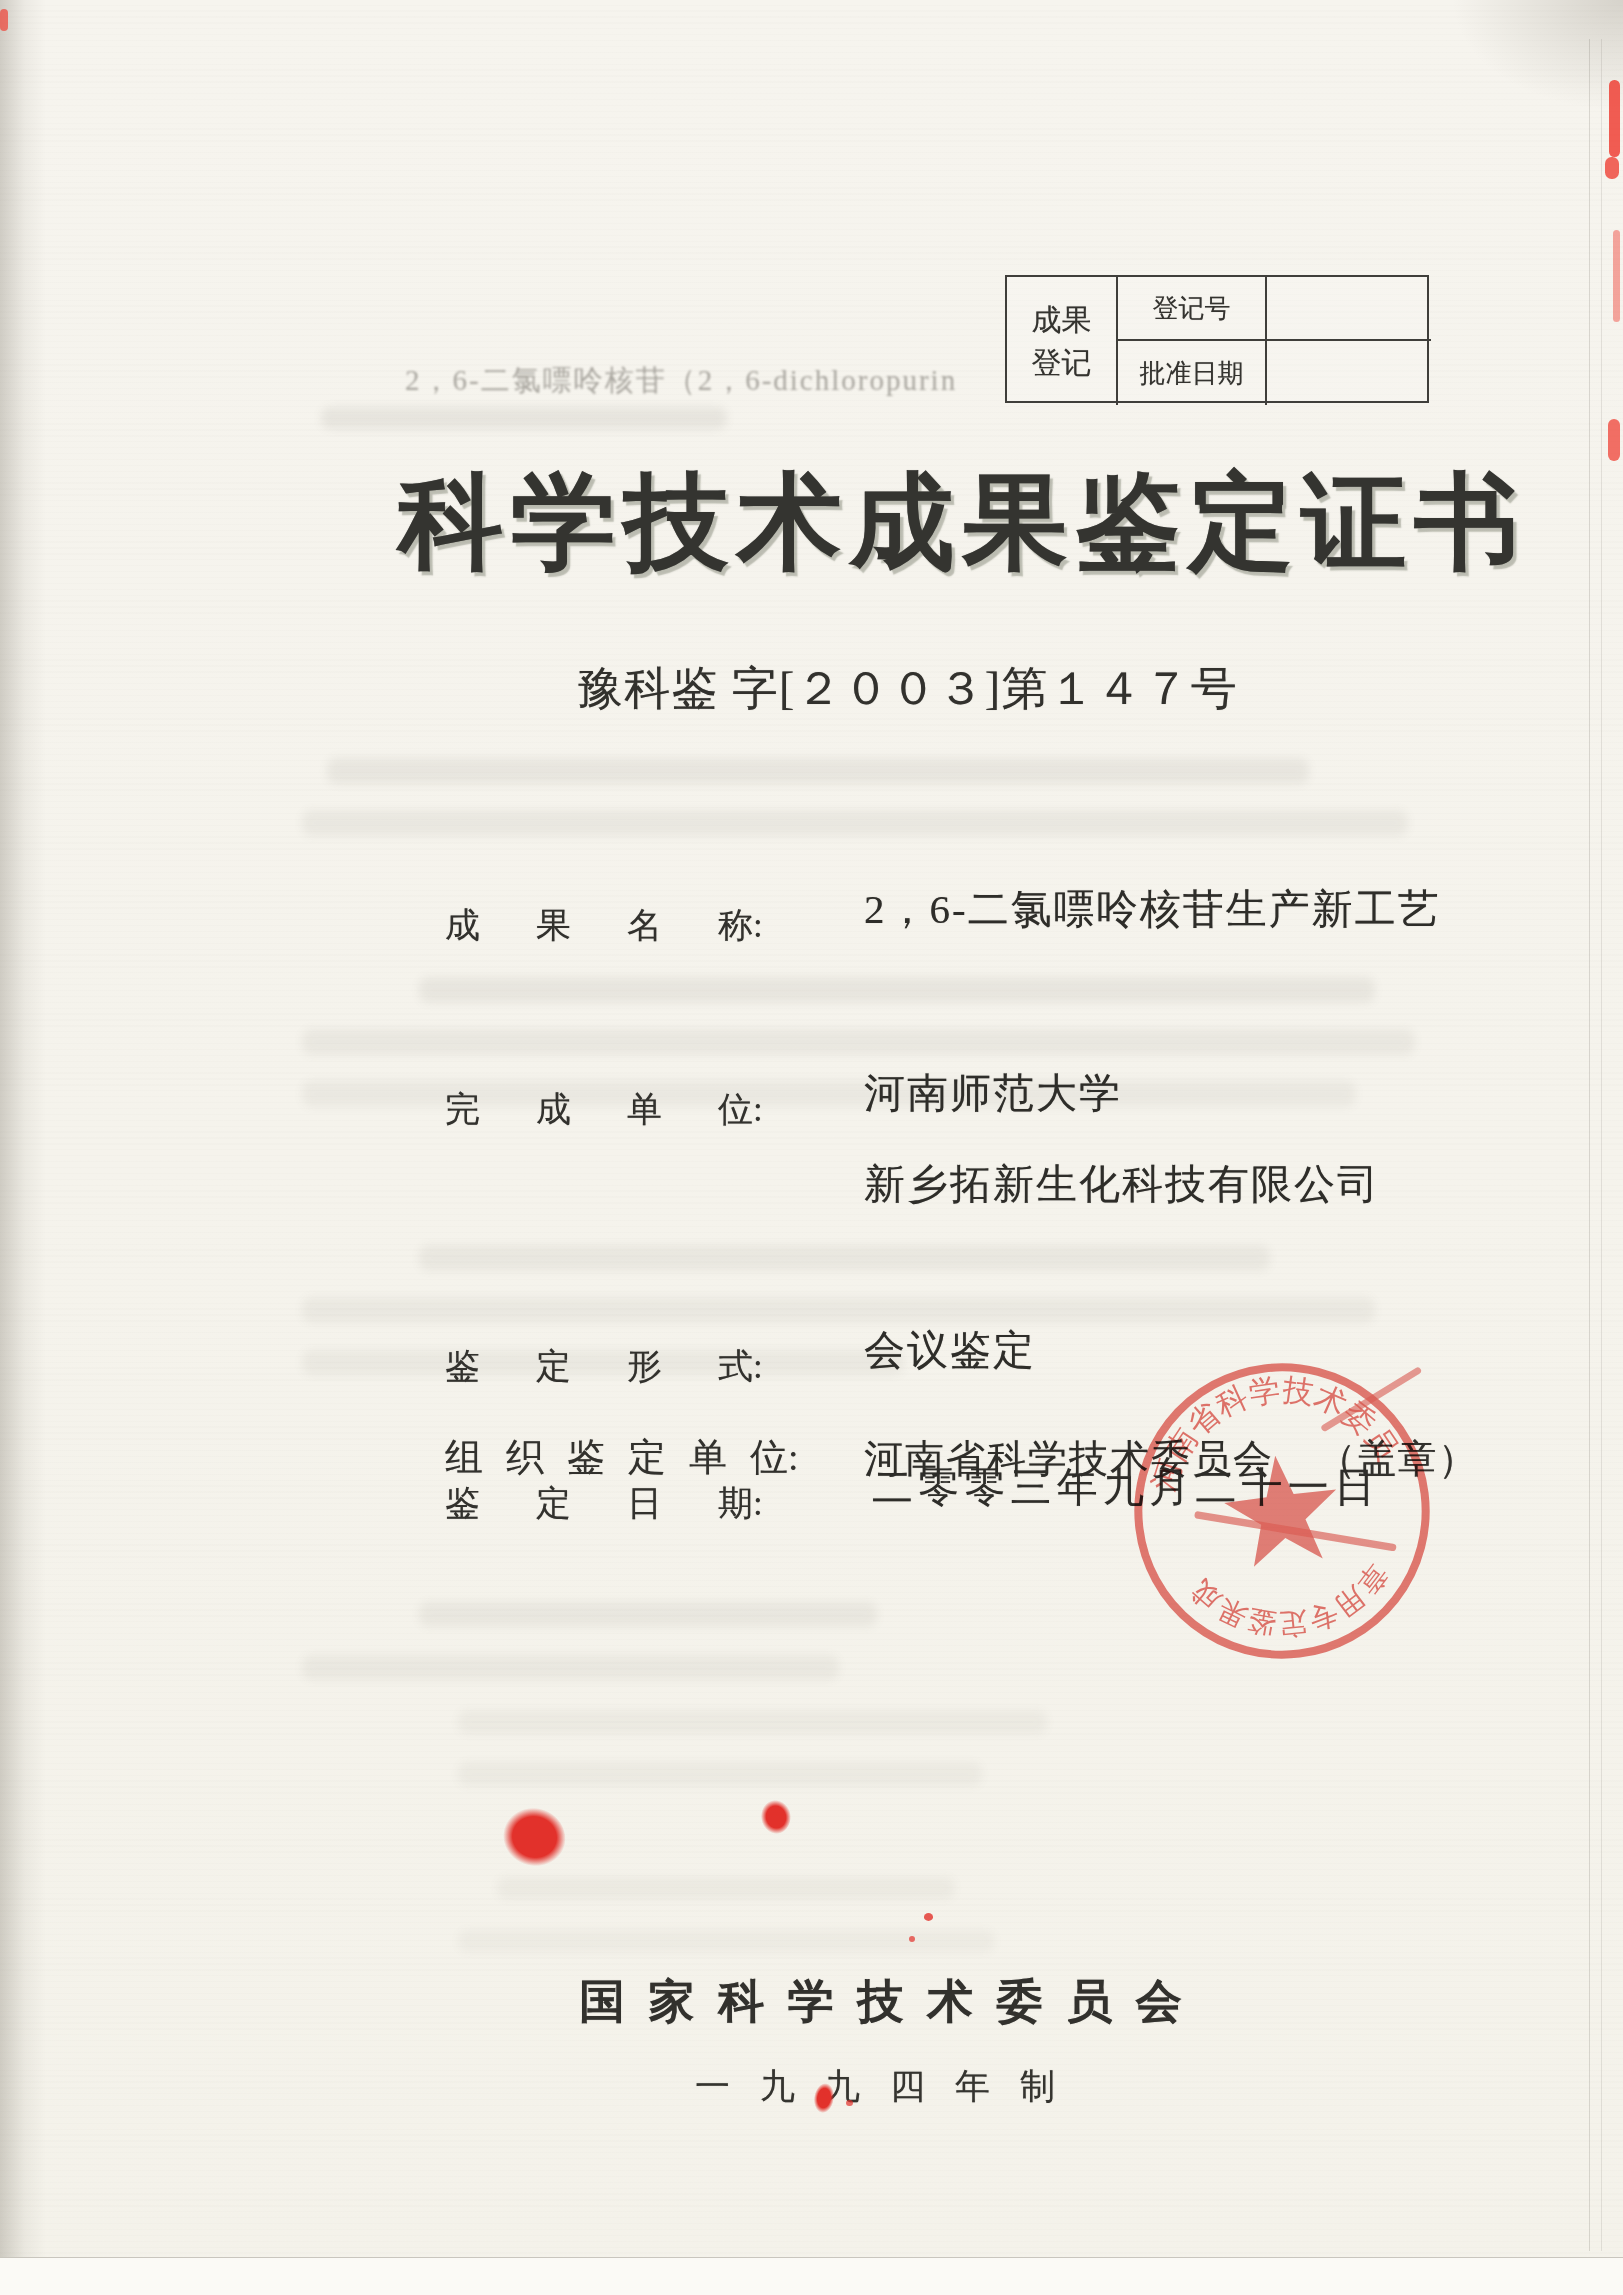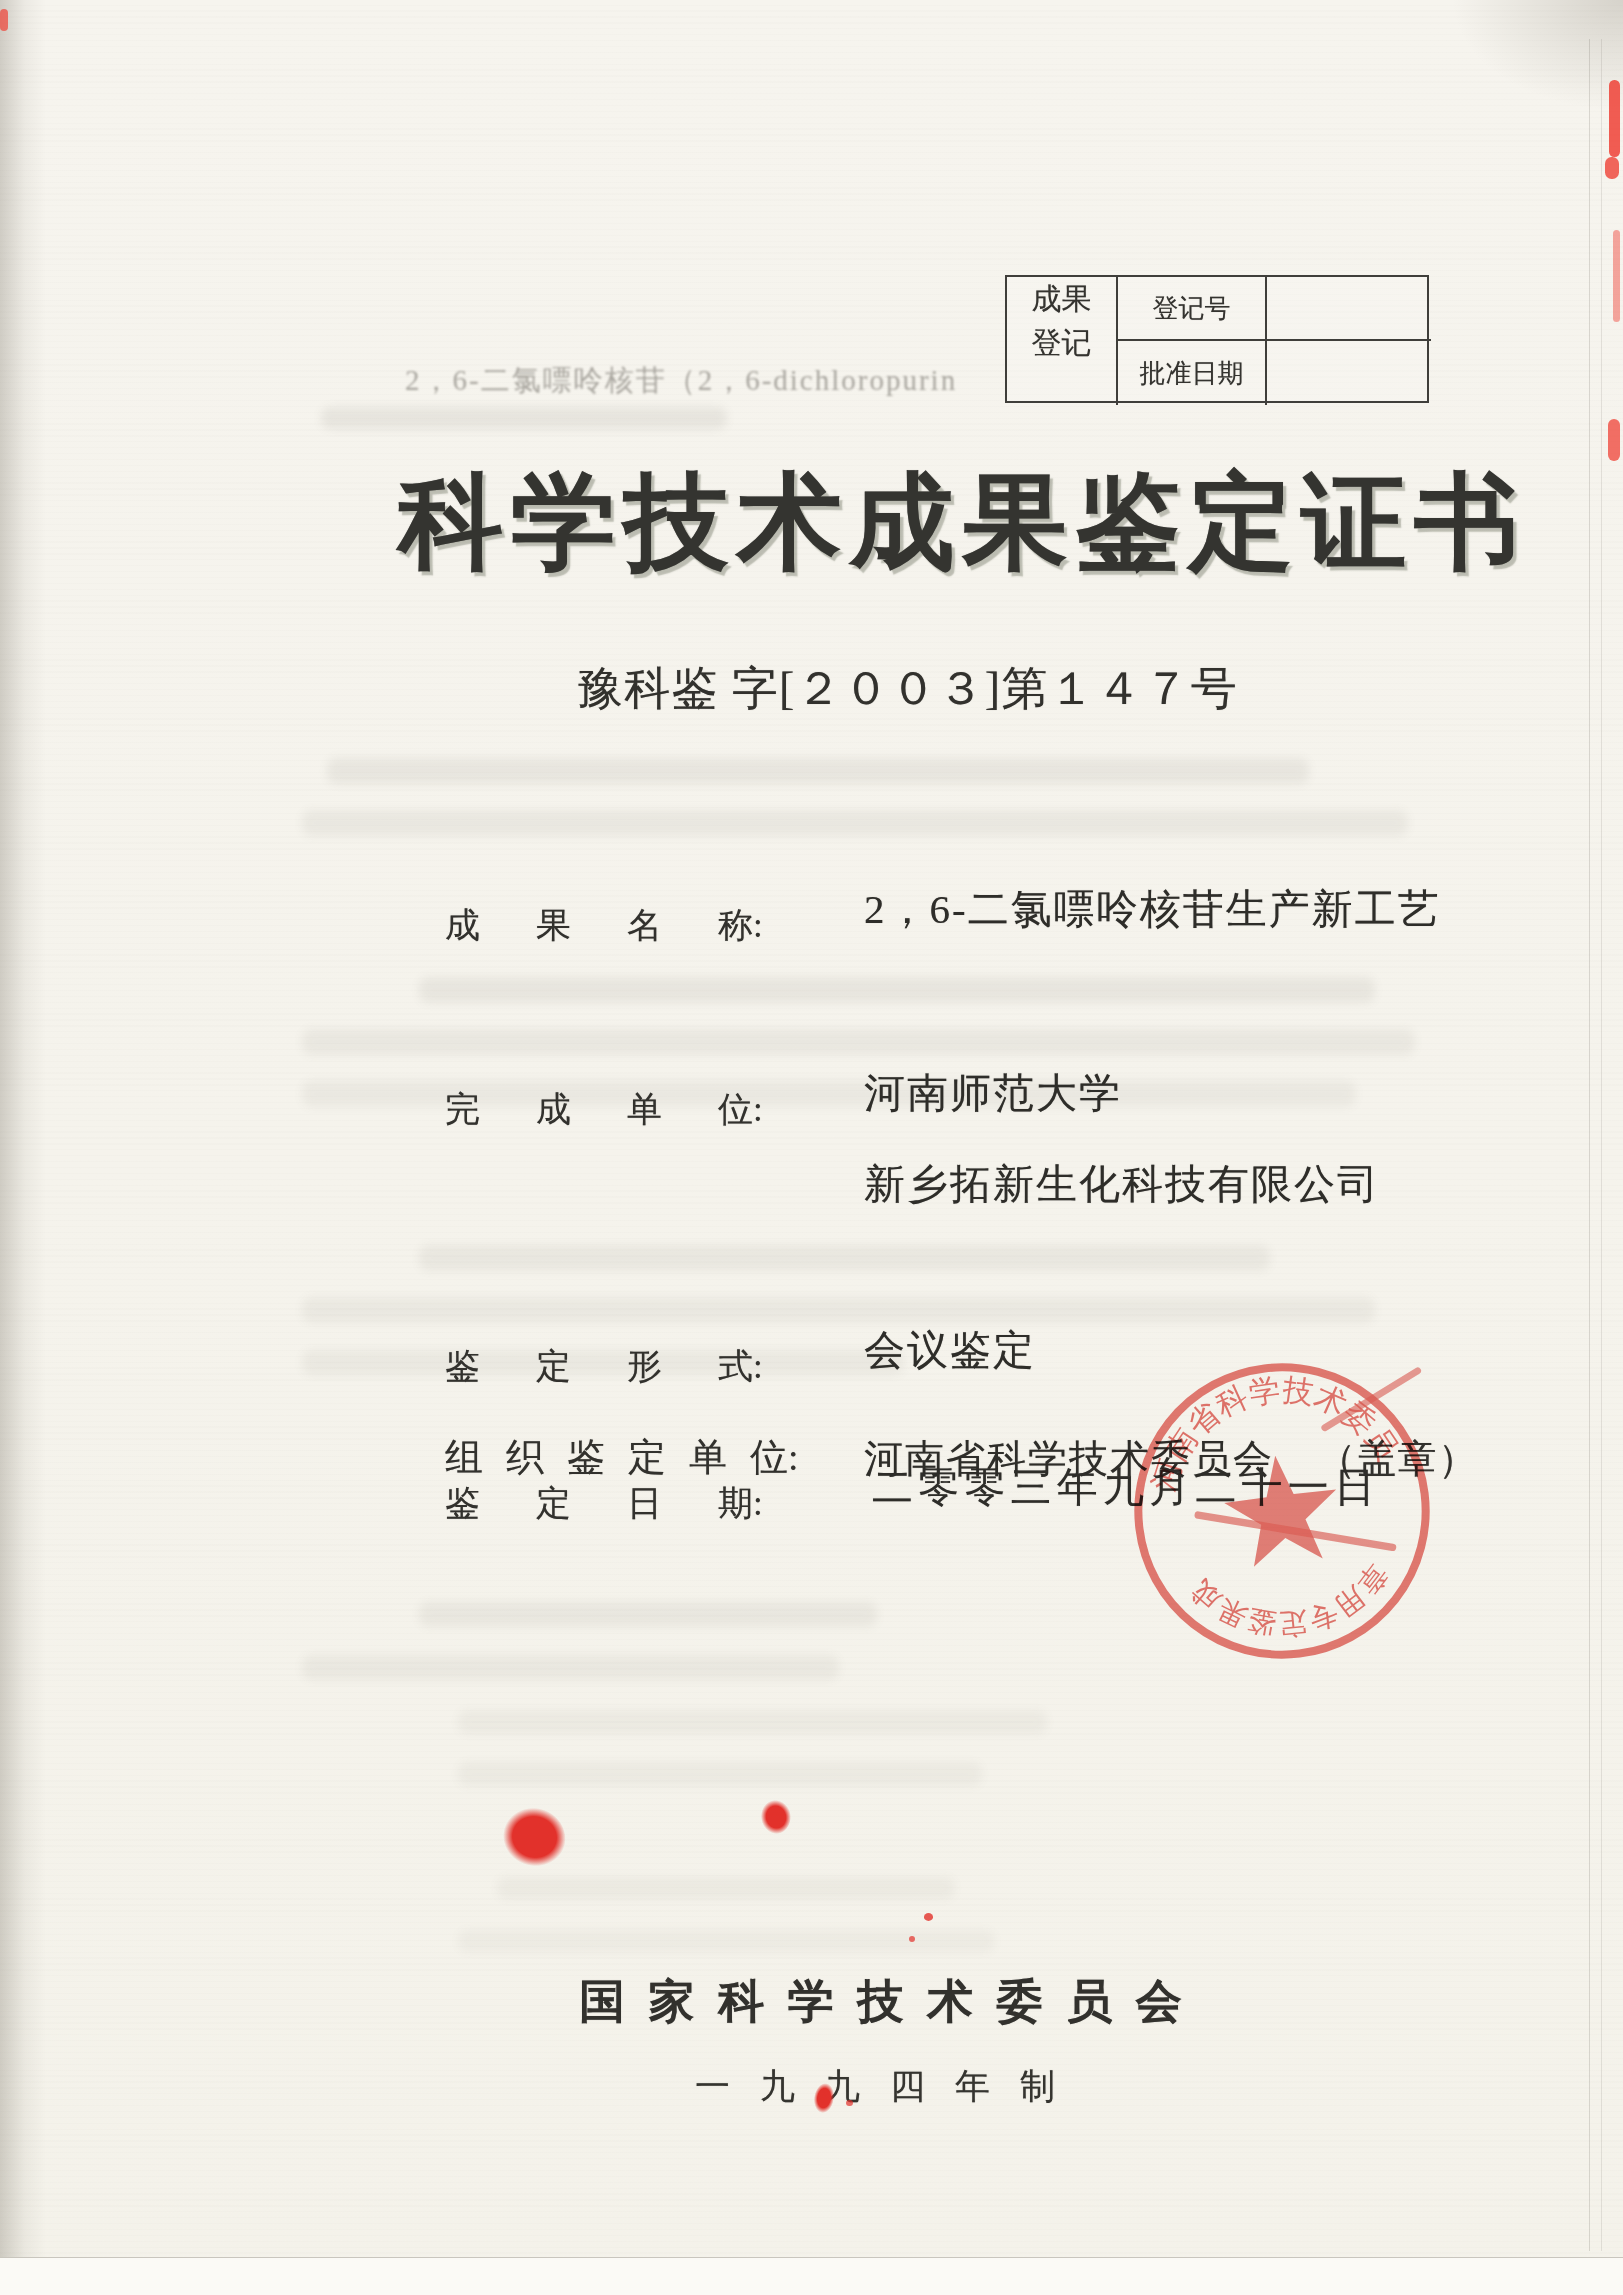--- a/index.html
+++ b/index.html
@@ -22,21 +22,21 @@
     border:2.6px solid #3f3e3a;
     display:grid;
     grid-template-columns:111px 149px 164px;
     grid-template-rows:64px 64px;
     background:rgba(255,255,255,.15);
     box-sizing:border-box;
   }
   .reg-side{
     grid-row:1/3;grid-column:1;
     border-right:2px solid #3f3e3a;
-    display:flex;flex-direction:column;justify-content:flex-start;align-items:center;
+    display:flex;flex-direction:column;justify-content:center;align-items:center;
     font-size:30px;line-height:1.45;color:#34332f;
     text-shadow:0 0 0.7px rgba(40,40,40,.4);
   }
   .reg-cell{
     display:flex;align-items:center;justify-content:center;
     font-size:26px;color:#34332f;box-sizing:border-box;
     text-shadow:0 0 0.7px rgba(40,40,40,.4);
   }
   .reg-cell.lbl{border-right:2px solid #3f3e3a;}
   .reg-cell.top{border-bottom:2px solid #3f3e3a;}

